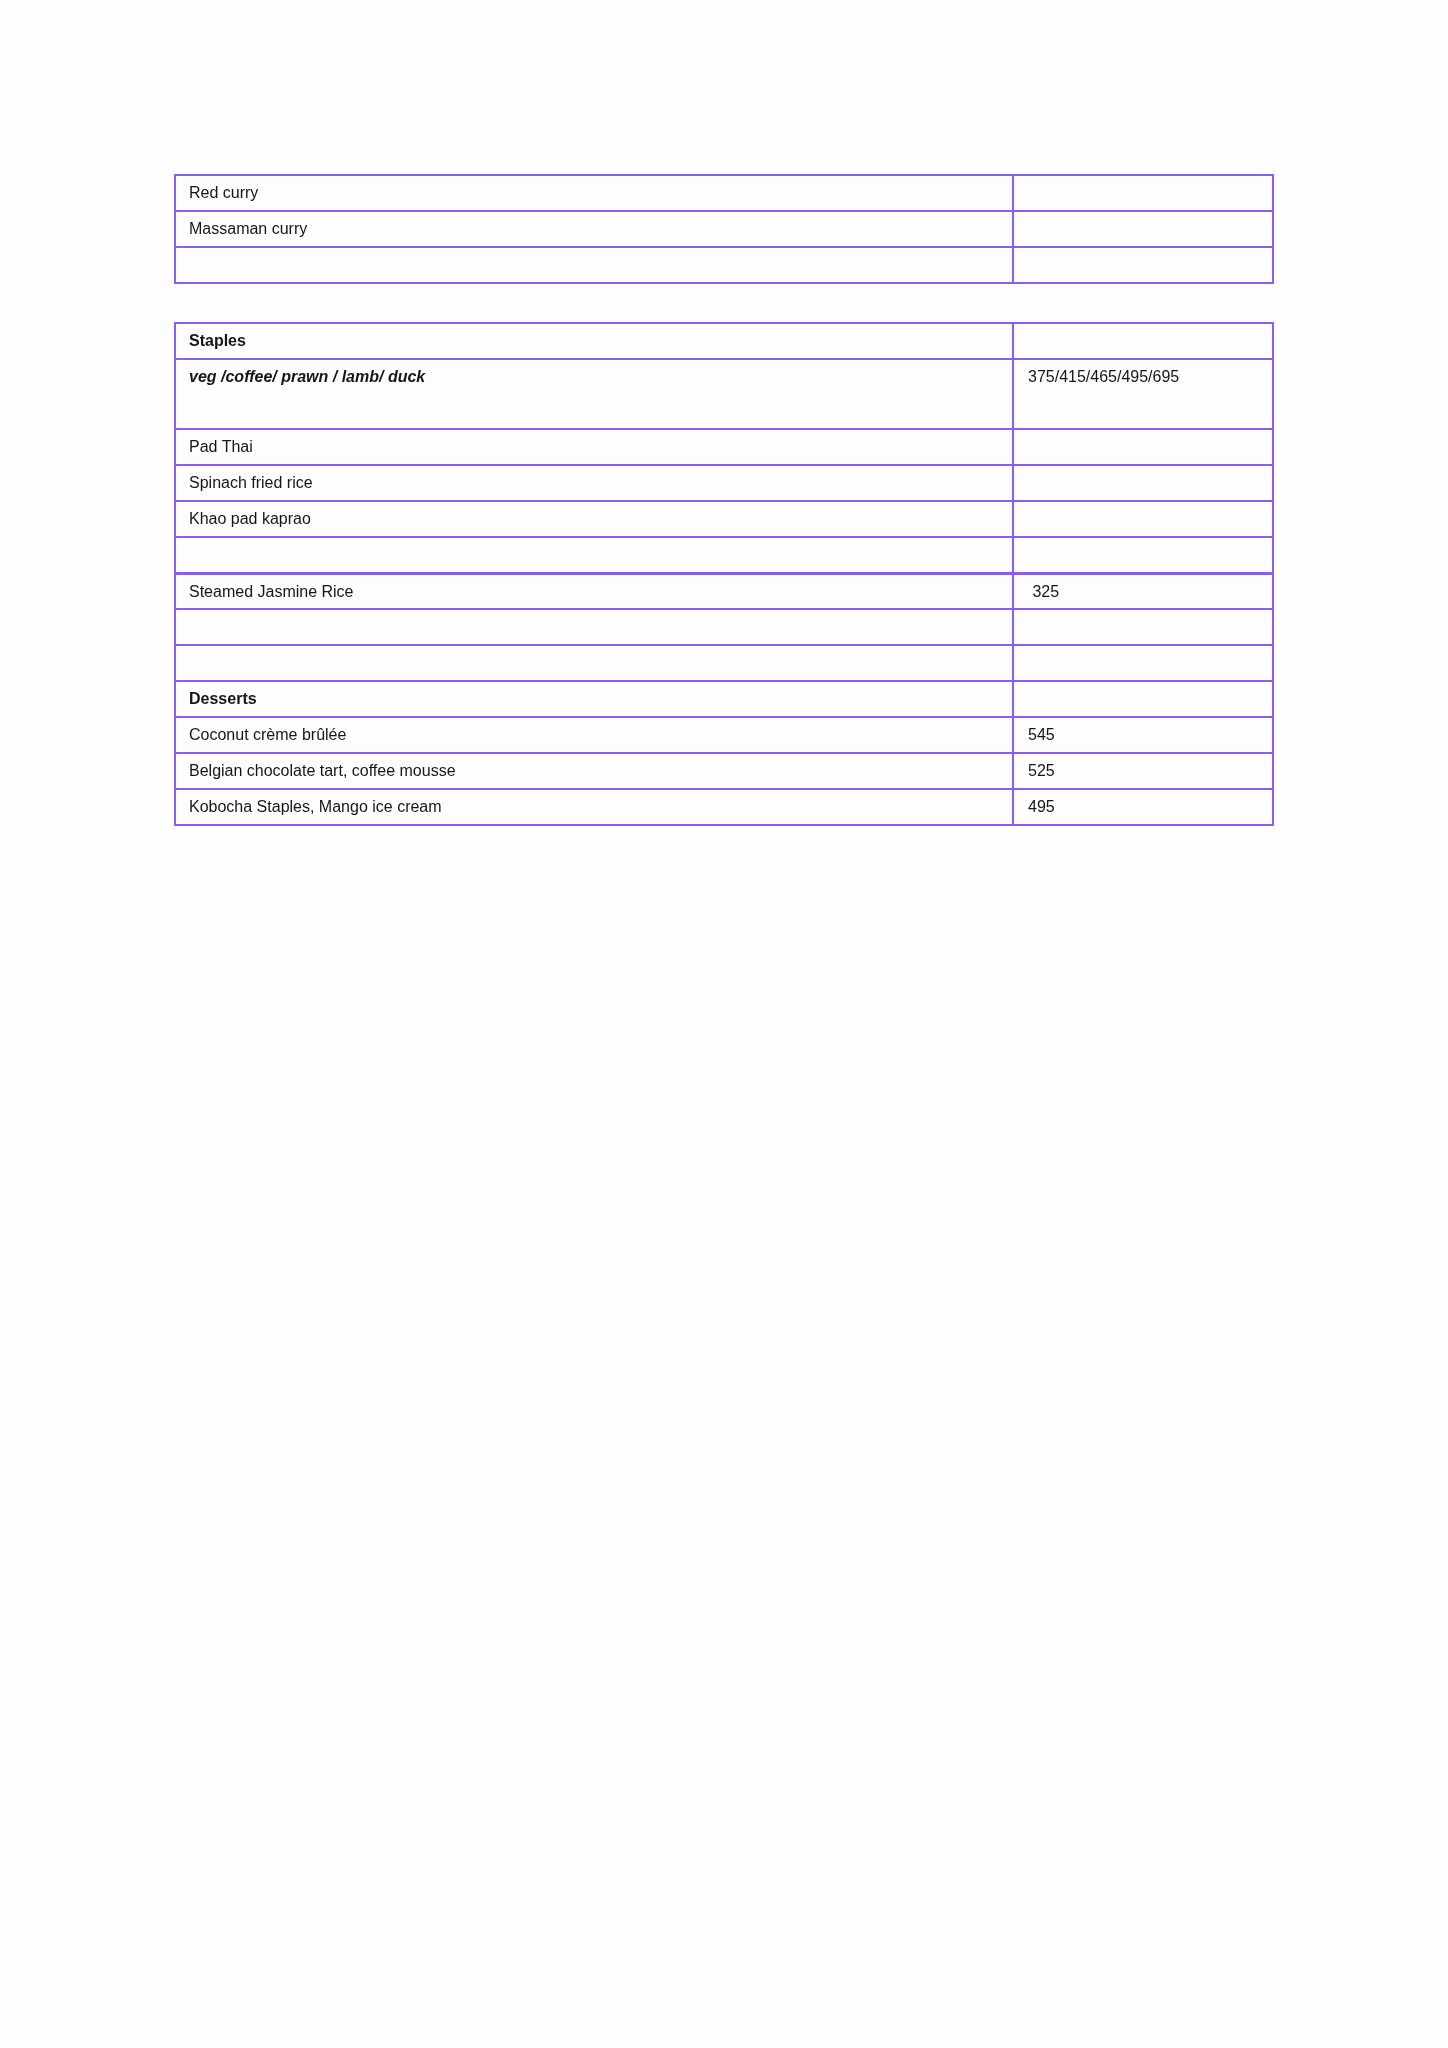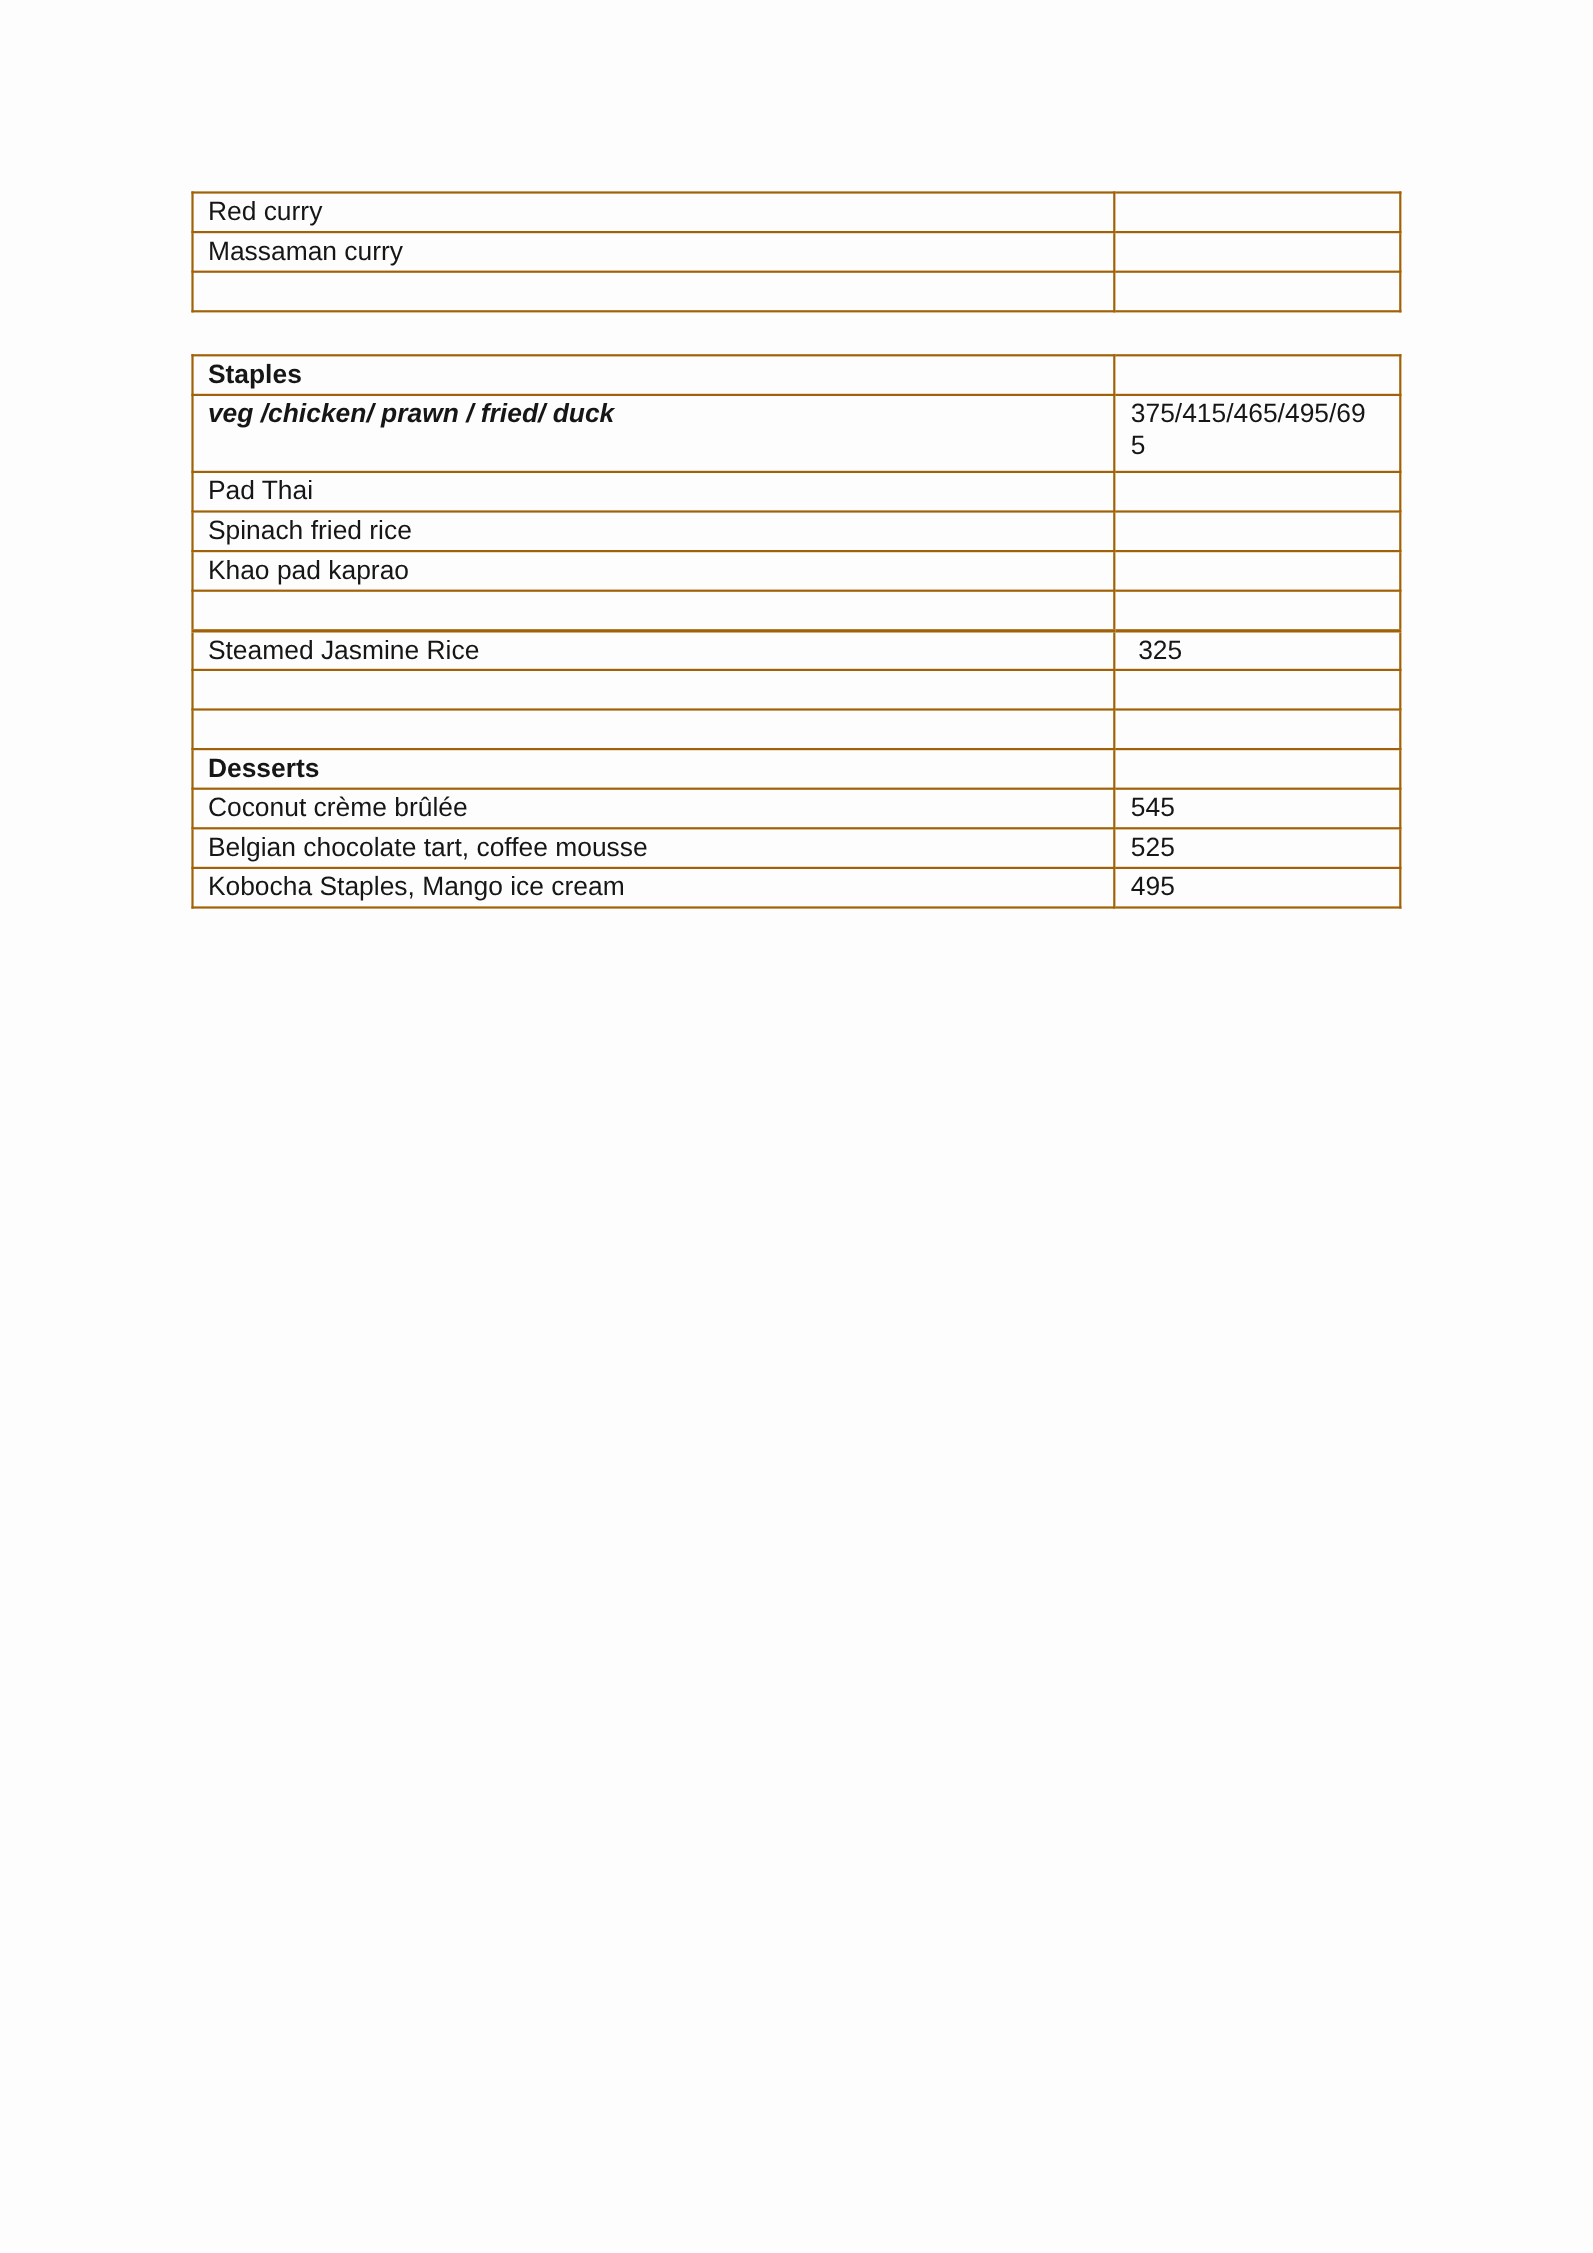--- a/index.html
+++ b/index.html
@@ -22,22 +22,22 @@
     width: 1098px;
     color: #161616;
   }
   #table-curries { top: 174px; }
   #table-mains   { top: 322px; }
   col.c-item  { width: 838px; }
   col.c-price { width: 260px; }
   tr { height: 36px; }
   tr.veg { height: 70px; }
   td {
-    border: 2px solid #a16207;
-    font-size: 24px;
+    border: 2px solid #8b5cf6;
+    font-size: 16px;
     line-height: 29px;
     padding: 2px 10px 2px 13px;
     vertical-align: top;
     overflow: hidden;
   }
   td.price {
     padding: 2px 26px 2px 14px;
     white-space: pre-wrap;
     word-break: break-all;
   }
@@ -75,21 +75,21 @@
     <colgroup>
         <col class="c-item">
         <col class="c-price">
       </colgroup>
     <tbody>
       <tr class="section">
         <td class="item">Staples</td>
         <td class="price"></td>
       </tr>
       <tr class="veg">
-        <td class="item">veg /chicken/ prawn / fried/ duck</td>
+        <td class="item">veg /coffee/ prawn / lamb/ duck</td>
         <td class="price">375/415/465/495/695</td>
       </tr>
       <tr>
         <td class="item">Pad Thai</td>
         <td class="price"></td>
       </tr>
       <tr>
         <td class="item">Spinach fried rice</td>
         <td class="price"></td>
       </tr>

